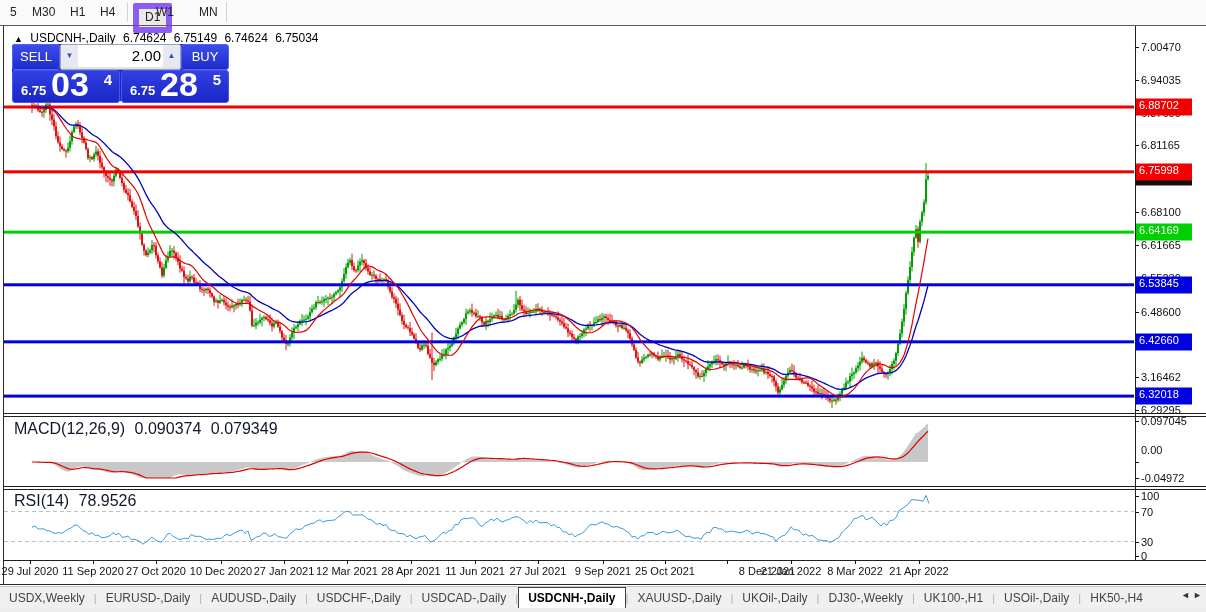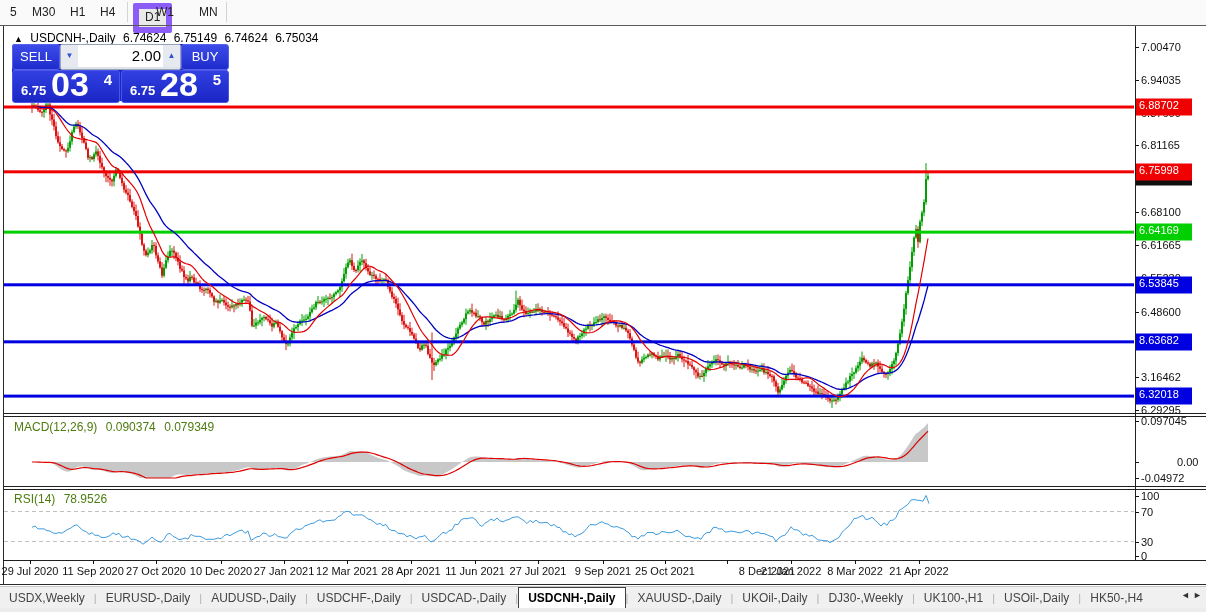--- a/index.html
+++ b/index.html
@@ -13,21 +13,21 @@
   .tf-btn.active{background:#e9e9e9;border:6px solid #8b5cf6;line-height:16px;}
   .tf-sep{position:absolute;top:2px;width:1px;height:20px;background:#d4d4d4;}
   #win-top-border{position:absolute;left:0;top:25px;width:1206px;height:1px;background:#5a5a5a;}
   #win-left-border{position:absolute;left:3px;top:26px;width:1px;height:559px;background:#2a2a2a;}
   #win-bottom-border{position:absolute;left:0px;top:584px;width:1206px;height:1px;background:#2a2a2a;}
   
   #chart-title{position:absolute;left:14px;top:31px;font-size:12px;color:#000000;}
   #chart-title span{margin-right:4px;}
   #collapse{font-size:9px;margin-right:2px;}
   
-  .ind-label{position:absolute;left:14px;font-size:12px;color:#4d7c0f;}
+  .ind-label{position:absolute;left:14px;font-size:16px;color:#0f172a;}
   .ind-label span{margin-right:5px;}
   
   .ptick-lab{position:absolute;left:1141px;font-size:11px;color:#111;transform:translateY(-50%);}
   .ptick-dash{position:absolute;left:1135px;width:4px;height:1px;background:#111;}
   .pricebadge{position:absolute;left:1136px;height:17px;min-width:50px;color:#fff;
               font-size:11px;line-height:13px;padding:0 3px;transform:translateY(-50%);}
   .datelab{position:absolute;top:565px;font-size:11px;color:#111;transform:translateX(-50%);}
   .datetick{position:absolute;top:560px;width:1px;height:4px;background:#111;}
   
   #trade-panel{position:absolute;left:12px;top:44px;width:215px;height:57px;
@@ -1058,26 +1058,26 @@
       <div class="ptick-lab" style="top: 311.537px;">6.48600</div>
       <div class="ptick-dash" style="top: 377.174px;"></div>
       <div class="ptick-lab" style="top: 377.174px;">3.16462</div>
       <div class="ptick-dash" style="top: 409.992px;"></div>
       <div class="ptick-lab" style="top: 409.992px;">6.29295</div>
       <div class="pricebadge" style="top: 176.724px; background: rgb(16, 16, 16);">6.75034</div>
       <div class="pricebadge" style="top: 107.017px; background: rgb(240, 0, 0);">6.88702</div>
       <div class="pricebadge" style="top: 171.807px; background: rgb(240, 0, 0);">6.75998</div>
       <div class="pricebadge" style="top: 232.135px; background: rgb(0, 208, 0);">6.64169</div>
       <div class="pricebadge" style="top: 284.787px; background: rgb(0, 0, 224);">6.53845</div>
-      <div class="pricebadge" style="top: 341.831px; background: rgb(0, 0, 224);">8.63682</div>
+      <div class="pricebadge" style="top: 341.831px; background: rgb(0, 0, 224);">6.42660</div>
       <div class="pricebadge" style="top: 396.105px; background: rgb(0, 0, 224);">6.32018</div>
       <div class="ptick-dash" style="top: 421px;"></div>
       <div class="ptick-lab" style="top: 421px;">0.097045</div>
       <div class="ptick-dash" style="top: 462px;"></div>
-      <div class="ptick-lab" style="top: 462px; margin-left: 36px;">0.00</div>
+      <div class="ptick-lab" style="top: 450px;">0.00</div>
       <div class="ptick-dash" style="top: 478px;"></div>
       <div class="ptick-lab" style="top: 478px;">-0.04972</div>
       <div class="ptick-dash" style="top: 496px;"></div>
       <div class="ptick-lab" style="top: 496px;">100</div>
       <div class="ptick-dash" style="top: 511.5px;"></div>
       <div class="ptick-lab" style="top: 511.5px;">70</div>
       <div class="ptick-dash" style="top: 541.5px;"></div>
       <div class="ptick-lab" style="top: 541.5px;">30</div>
       <div class="ptick-dash" style="top: 556px;"></div>
       <div class="ptick-lab" style="top: 556px;">0</div>

